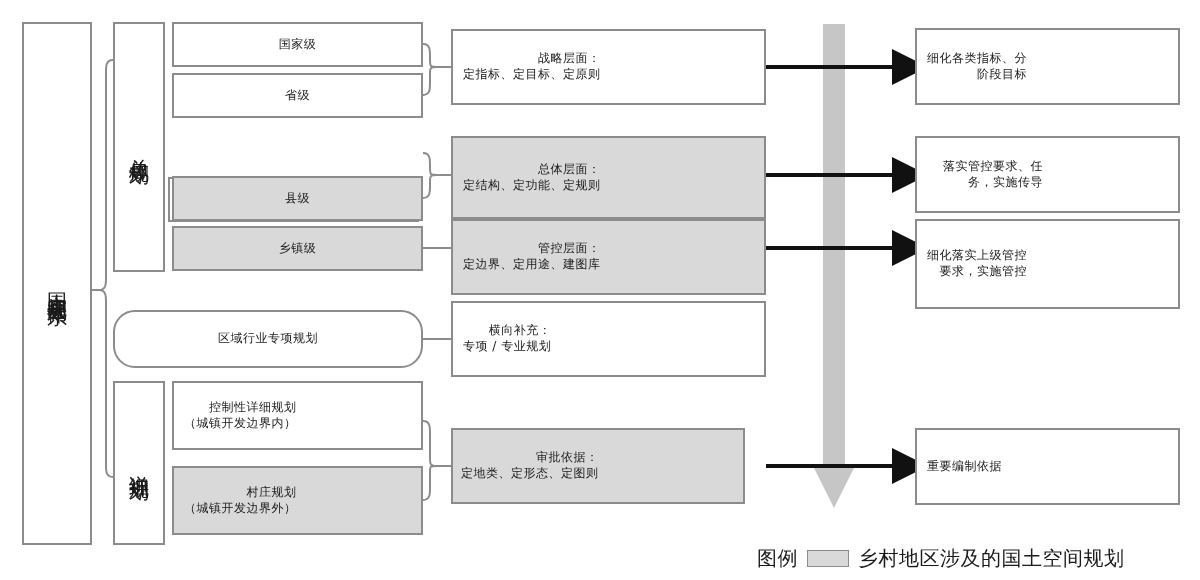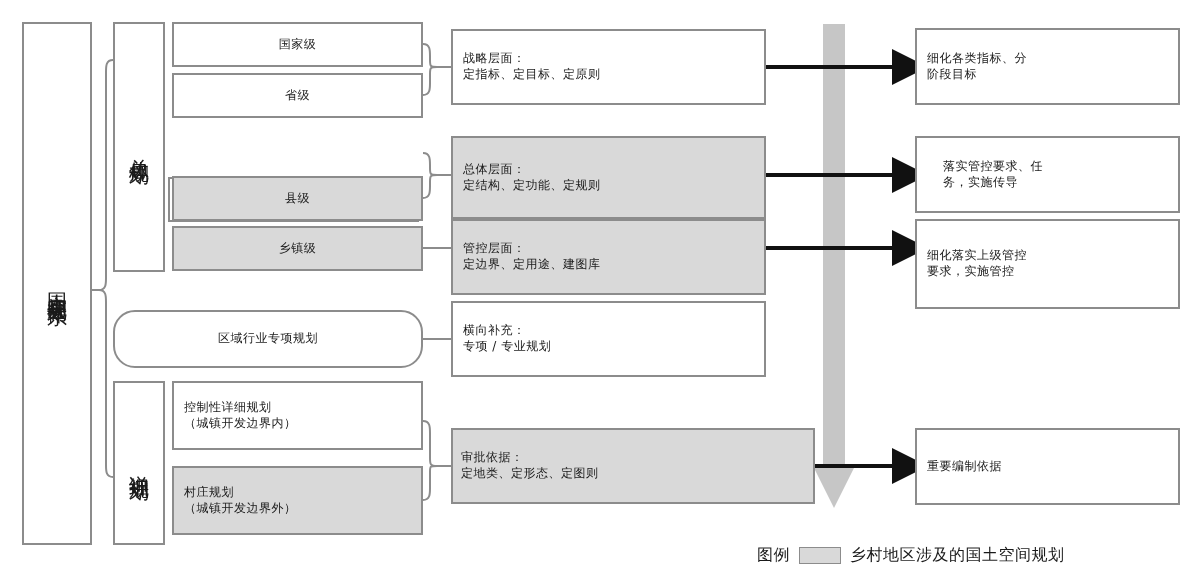--- a/index.html
+++ b/index.html
@@ -27,21 +27,21 @@
     justify-content:center;
     text-align:center;
     line-height:1.32;
     color:#1a1a1a;
     font-size:12px;
     letter-spacing:0.5px;
   }
   .box.shaded{ background:#d9d9d9; }
   .box.lefttext{
     justify-content:flex-start;
-    text-align:left;
+    text-align:right;
     padding-left:10px;
   }
   .box .txt{ display:block; white-space:pre-line; }
 
   
   .vbox{
     position:absolute;
     box-sizing:border-box;
     border:2px solid #8c8c8c;
     background:#ffffff;
@@ -66,21 +66,21 @@
     width:1200px;height:580px;
     pointer-events:none;
   }
 
   
   #legend{
     position:absolute;
     display:flex;
     align-items:center;
     gap:9px;
-    font-size:16px;
+    font-size:20px;
     color:#1a1a1a;
     letter-spacing:0.5px;
   }
   #legend .swatch{
     width:42px;height:17px;
     background:#d9d9d9;
     border:1.5px solid #8c8c8c;
     box-sizing:border-box;
     display:block;
   }
@@ -193,21 +193,21 @@
   <div class="box shaded lefttext" style="left:451px;top:219px;width:315px;height:76px;">
     <span class="txt">管控层面：
 定边界、定用途、建图库</span>
   </div>
 
   <div class="box lefttext" style="left:451px;top:301px;width:315px;height:76px;">
     <span class="txt">横向补充：
 专项 / 专业规划</span>
   </div>
 
-  <div class="box shaded lefttext" style="left:451px;top:428px;width:364px;height:76px;padding-left:8px;">
+  <div class="box shaded lefttext" style="left:451px;top:428px;width:294px;height:76px;padding-left:8px;">
     <span class="txt">审批依据：
 定地类、定形态、定图则</span>
   </div>
 
   <div class="box lefttext" style="left:915px;top:28px;width:265px;height:77px;">
     <span class="txt">细化各类指标、分
 阶段目标</span>
   </div>
 
   <div class="box lefttext" style="left:915px;top:136px;width:265px;height:77px;padding-left:26px;">

